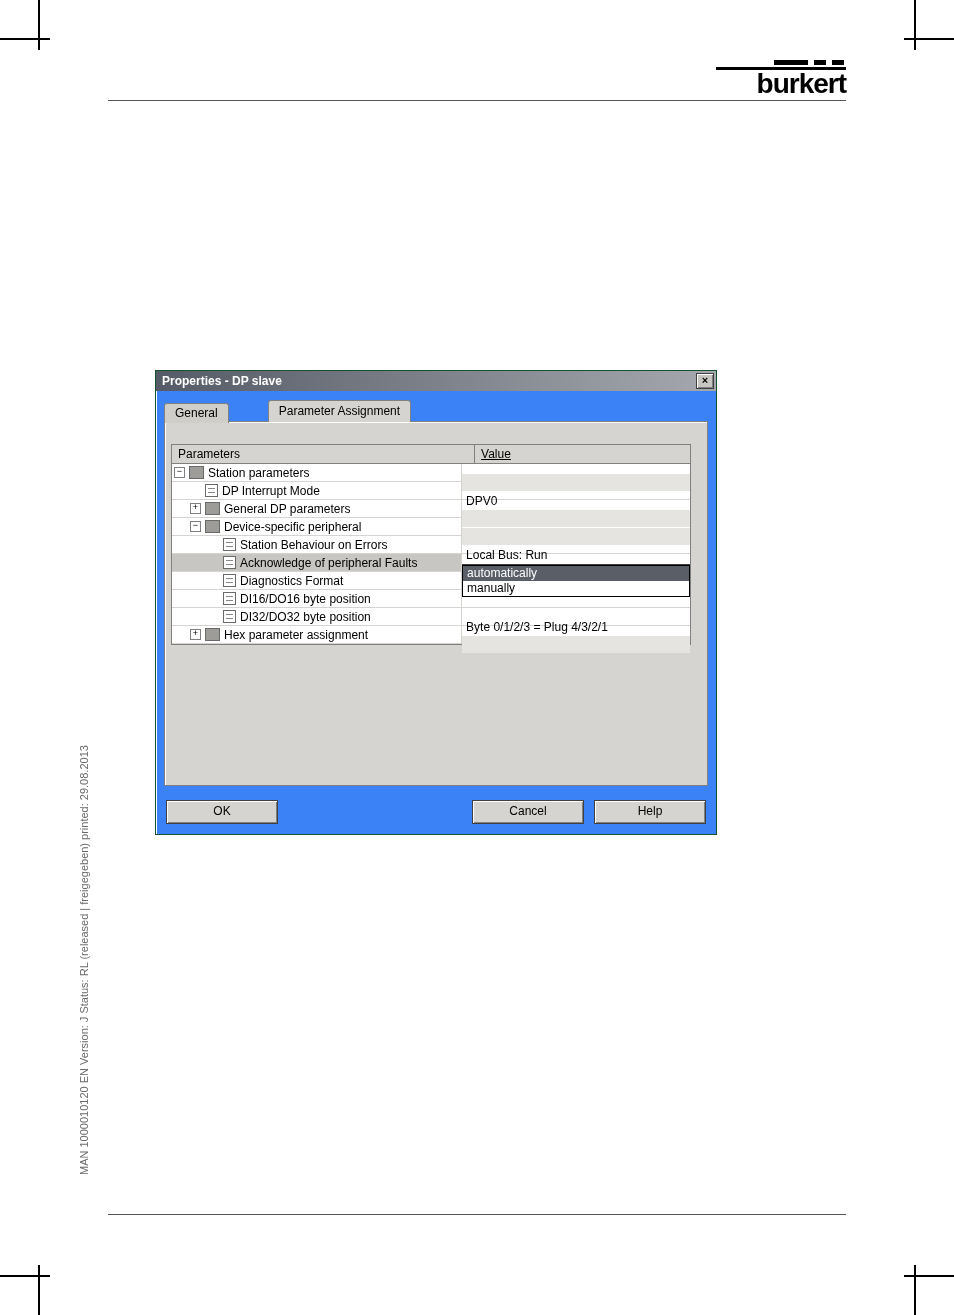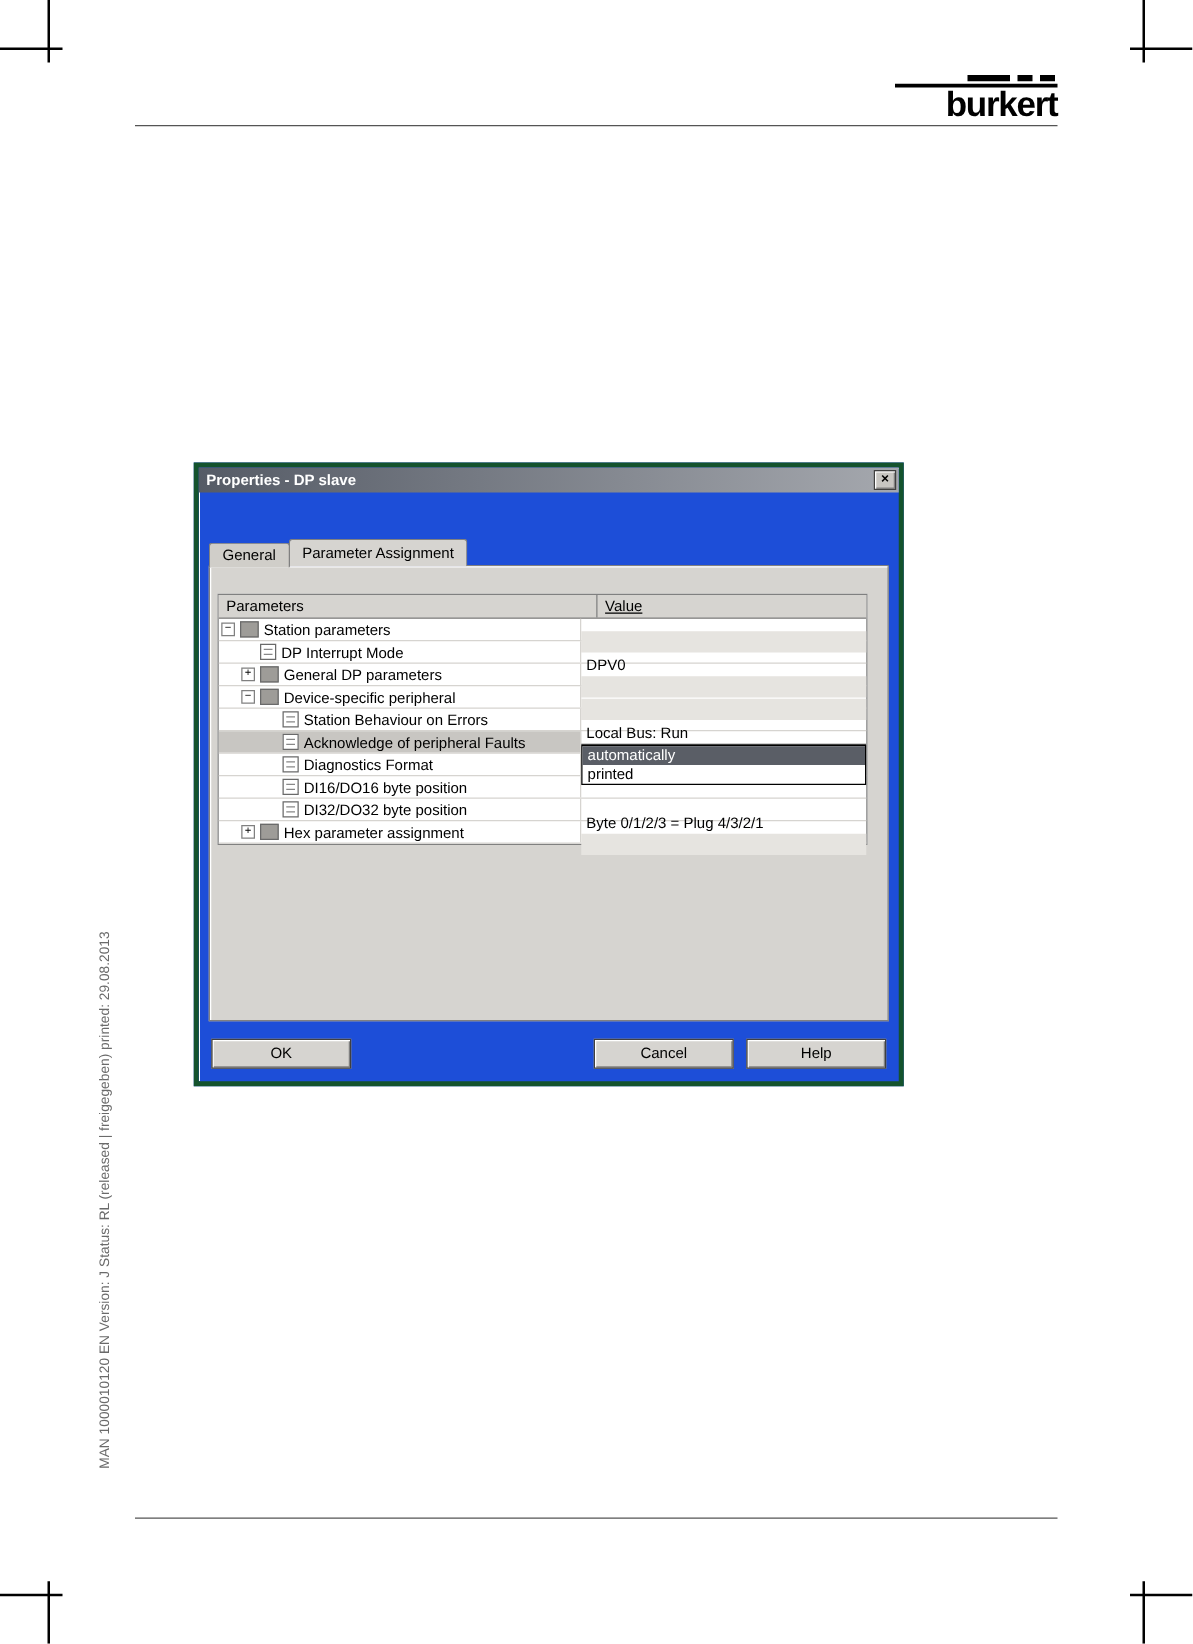--- a/index.html
+++ b/index.html
@@ -84,22 +84,22 @@
     color: #6a6a6a;
     white-space: nowrap;
   }
 
   
   .dialog {
     position: absolute;
     left: 95px;
     top: 310px;
     width: 560px;
-    background: #1d4ed8;
-    border: 4px solid #14532d;
+    background: #3b82f6;
+    border: 1px solid #14532d;
     box-shadow: 1px 1px 0 #fff inset;
   }
 
   .titlebar {
     height: 20px;
     background: linear-gradient(to right, #555b66, #a5a8ae);
     color: #fff;
     display: flex;
     align-items: center;
     padding: 0 2px 0 6px;
@@ -122,20 +122,21 @@
 
   .dialog-body {
     padding: 8px 8px 4px 8px;
   }
 
   
   .tabs {
     display:flex;
     align-items:flex-end;
     border-bottom:1px solid #808080;
+    gap:40px;
   }
   .tab {
     padding: 3px 10px 4px 10px;
     border:1px solid #808080;
     border-bottom:none;
     background:#d6d4d0;
     margin-right:-1px;
     position:relative;
     top:1px;
     border-radius:3px 3px 0 0;
@@ -143,21 +144,20 @@
   }
   .tab.inactive {
     top:2px;
     padding-top:2px;
     padding-bottom:3px;
     background:#d0cec9;
   }
   .tab.active {
     background:#d6d4d0;
     z-index:2;
-    margin-top:28px;
   }
 
   .tab-panel {
     border:1px solid #808080;
     border-top:none;
     padding: 22px 18px 140px 6px;
     background:#d6d4d0;
     box-shadow: 1px 1px 0 #fff inset;
   }
 
@@ -406,21 +406,21 @@
               <div class="cell-value">
                 <div class="dropdown-box">
                   <span class="dd-text">automatically</span>
                   <div class="dd-btn">▼</div>
                 </div>
               </div>
             </div>
 
             <div class="ddlist" style="left:56%; right:0; top:120px;">
               <div class="hl">automatically</div>
-              <div>printed</div>
+              <div>manually</div>
             </div>
 
             <div class="row">
               <div class="cell-param indent2">
                 <div class="spacer-tree"></div>
                 <div class="leaf-icon"></div>
                 <span>Diagnostics Format</span>
               </div>
               <div class="cell-value"></div>
             </div>

